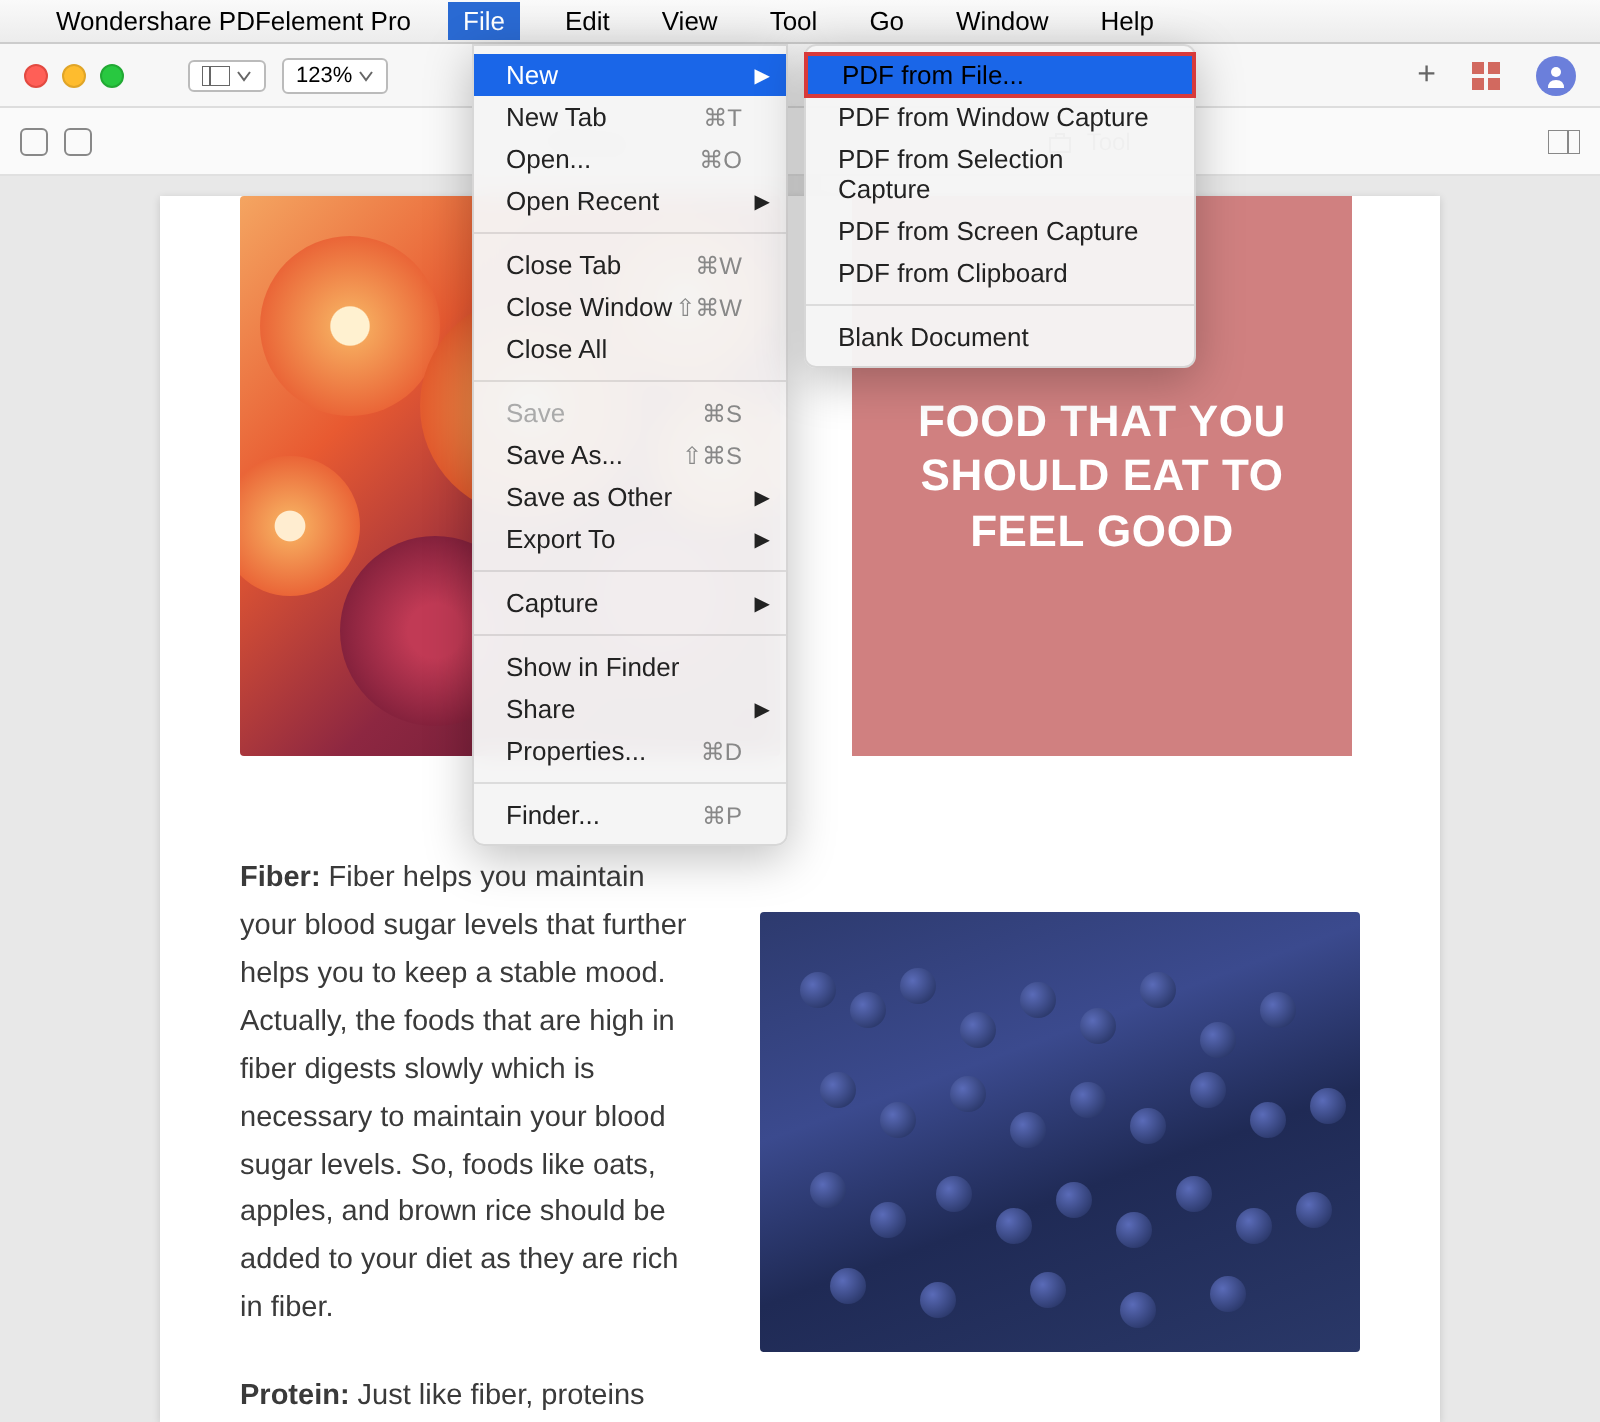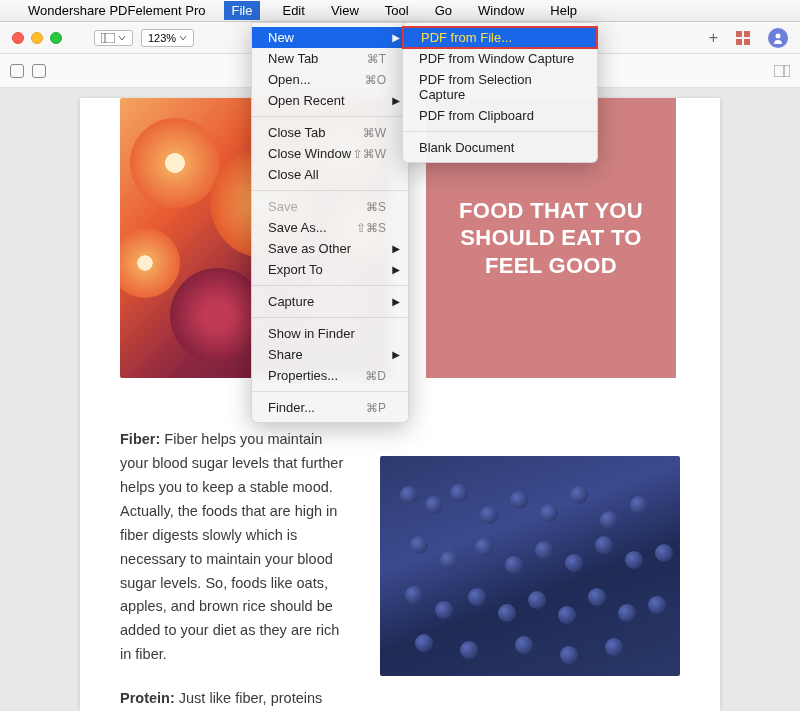--- a/index.html
+++ b/index.html
@@ -140,21 +140,21 @@
       border-radius:2px;
       margin-top:28px;
       position:relative;
       overflow:hidden;
     }
     .body-img .berry { position:absolute; width:18px;height:18px; border-radius:50%; background:radial-gradient(circle at 35% 35%, #5a6bb8, #1e2a55); }
     
     .dropdown {
       position: absolute;
       top: 22px;
-      left: 251px;
+      left: 236px;
       width: 158px;
       background: rgba(245,245,245,0.96);
       border: 1px solid rgba(0,0,0,0.12);
       border-radius: 0 0 6px 6px;
       box-shadow: 0 6px 24px rgba(0,0,0,0.25);
       padding: 4px 0;
       font-size: 13px;
       z-index: 100;
       backdrop-filter: blur(6px);
     }
@@ -182,21 +182,21 @@
       background: rgba(245,245,245,0.97);
       border: 1px solid rgba(0,0,0,0.12);
       border-radius: 6px;
       box-shadow: 0 6px 24px rgba(0,0,0,0.25);
       padding: 4px 0;
       font-size: 13px;
       z-index: 101;
     }
     .submenu .dd-item.boxed {
       background: #1a66e8;
-      color:#fde047;
+      color:#000000;
       outline: 2px solid #d83a3a;
       outline-offset: -1px;
       padding-left:18px;
     }
     svg.caret { width:8px; height:8px; }
   </style>
 </head>
 <body>
 
 <div class="menubar">
@@ -413,19 +413,22 @@
     <div class="dd-item boxed">
       <span>PDF from File...</span>
     </div>
     <div class="dd-item">
       <span>PDF from Window Capture</span>
     </div>
     <div class="dd-item">
       <span>PDF from Selection Capture</span>
     </div>
     <div class="dd-item">
+      <span>PDF from Screen Capture</span>
+    </div>
+    <div class="dd-item">
       <span>PDF from Clipboard</span>
     </div>
     <div class="dd-sep"></div>
     <div class="dd-item">
       <span>Blank Document</span>
     </div>
   </div>
 
 </body></html>

